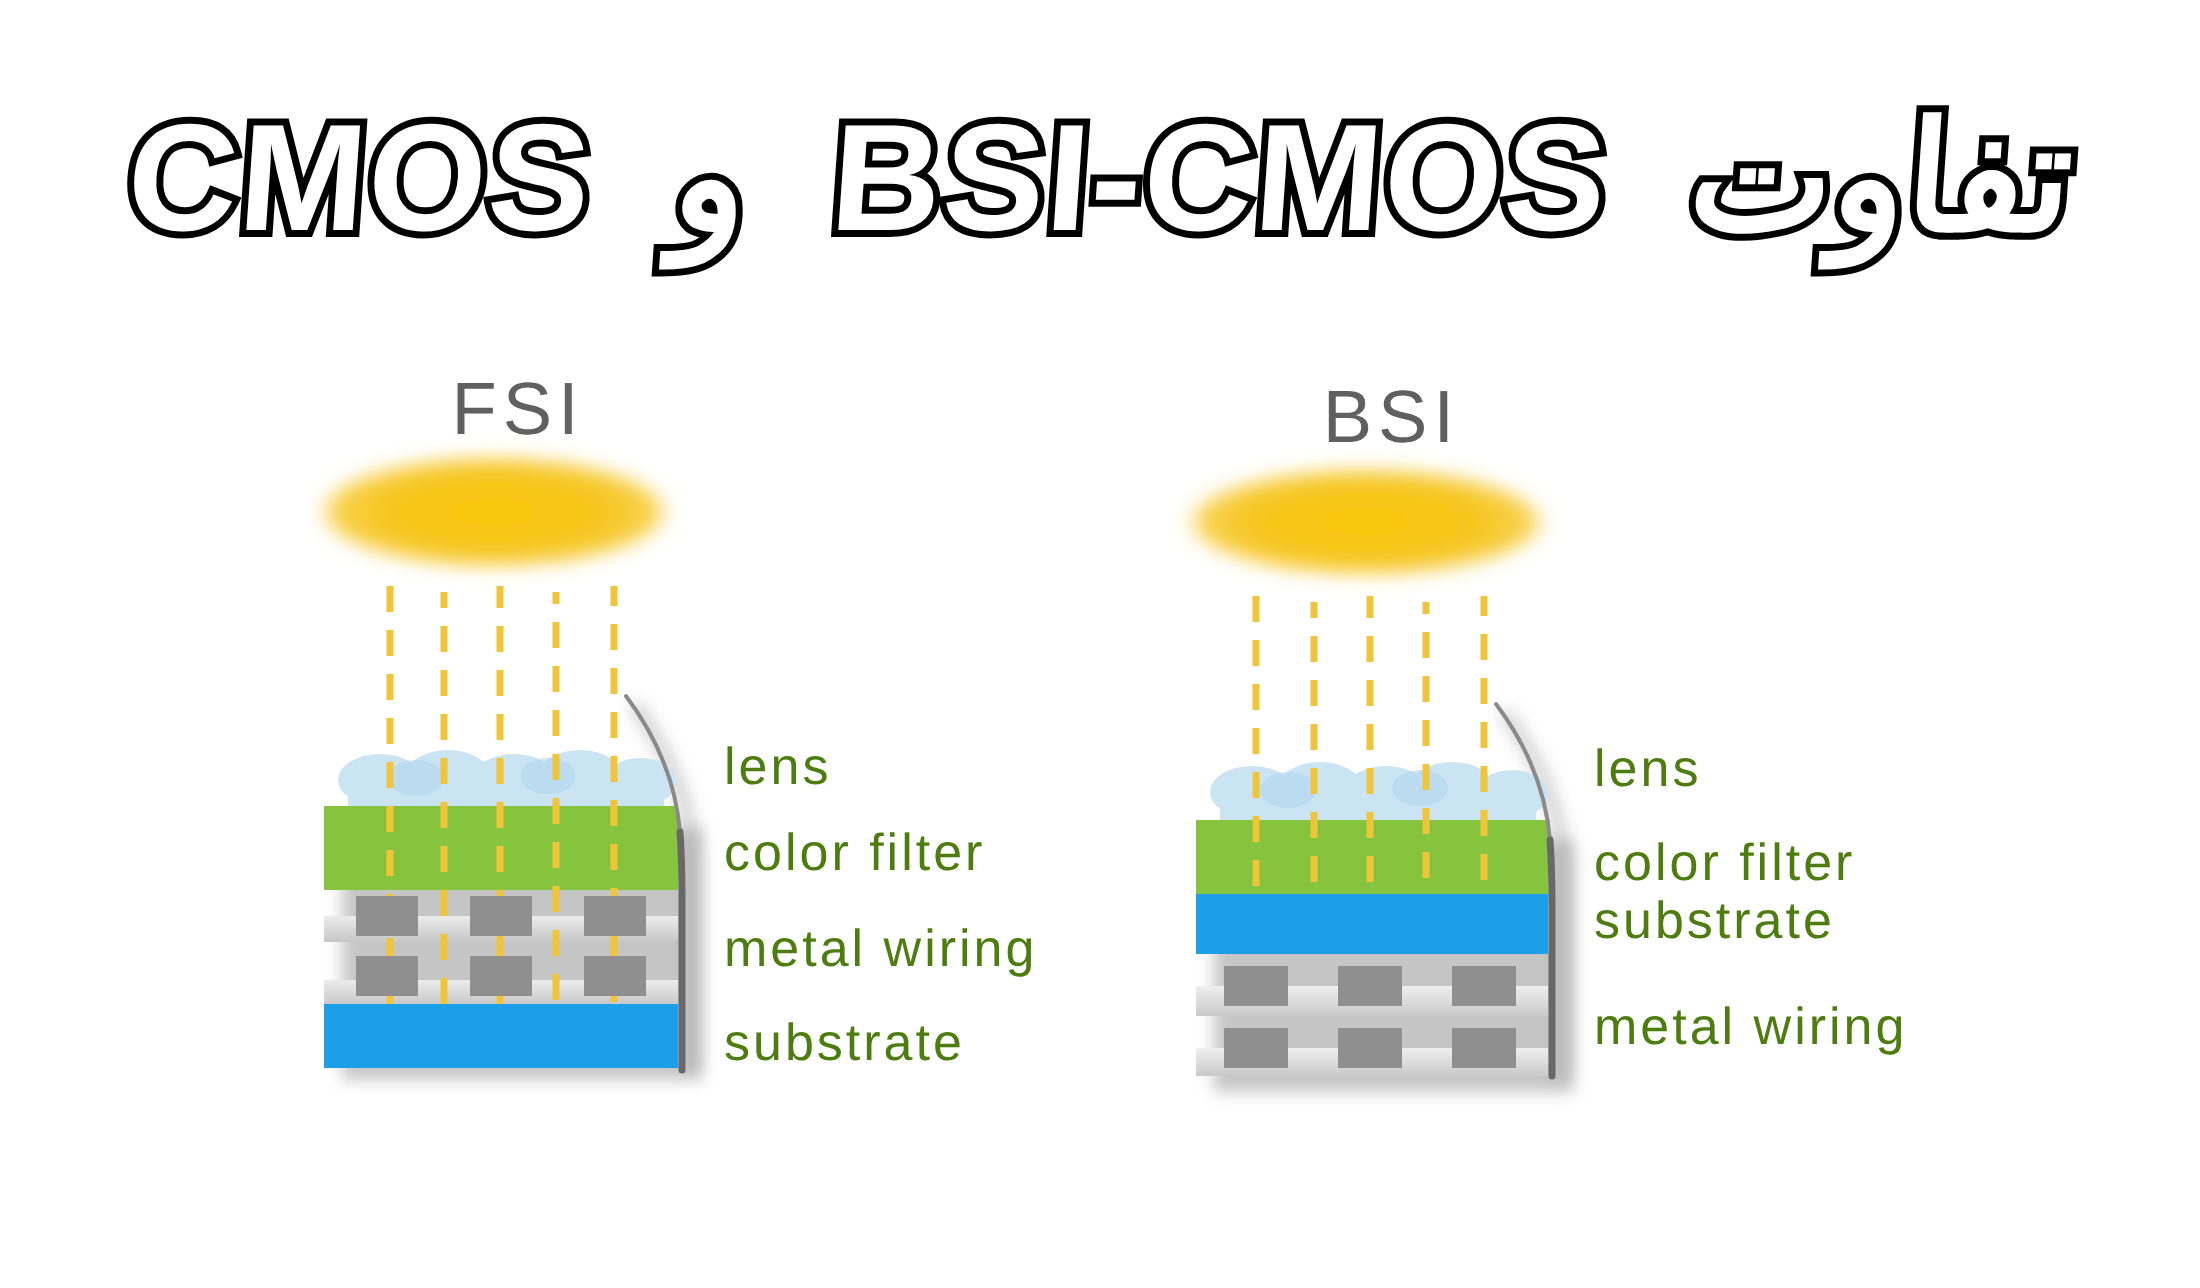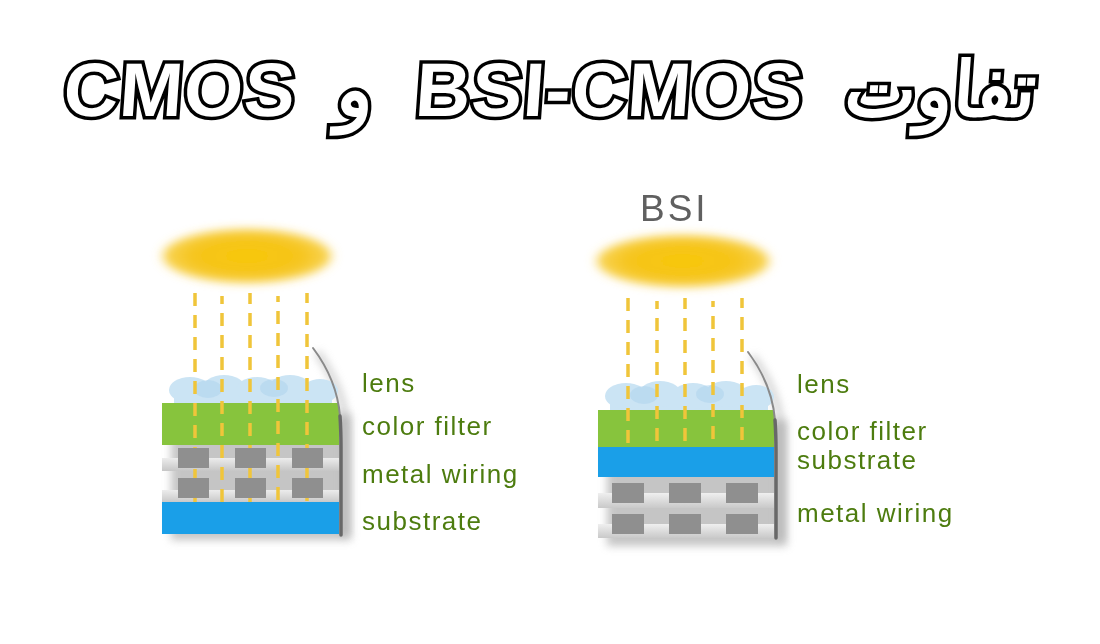--- a/index.html
+++ b/index.html
@@ -12,36 +12,37 @@
     direction:rtl;font-size:76px;font-weight:700;line-height:1.2;
     color:#ffffff;-webkit-text-stroke:7px #000;paint-order:stroke fill;
     letter-spacing:1px;word-spacing:20px;transform:skewX(-4deg);
     white-space:nowrap;
   }
   .diagram-title{
     position:absolute;font-size:37px;font-weight:500;color:#606060;
     letter-spacing:3px;
   }
   .diagram-title.fsi{left:214px;top:184px;width:90px;text-align:center;}
-  .diagram-title.bsi{left:640px;top:188px;width:90px;text-align:left;}
+  .diagram-title.bsi{left:640px;top:188px;width:90px;text-align:right;}
   .layer-label{
     position:absolute;font-size:26px;color:#4d7c0f;letter-spacing:1.5px;
     white-space:nowrap;
   }
   svg{position:absolute;}
   #fsi-svg{left:140px;top:180px;}
   #bsi-svg{left:575px;top:180px;}
 </style>
 </head>
 <body>
 
 <div class="canvas">
 
   <div class="main-title" dir="rtl">تفاوت BSI-CMOS و CMOS</div>
 
+  <div class="diagram-title fsi">FSI</div>
 
   <svg id="fsi-svg" width="420" height="380" viewBox="0 0 420 380">
     <defs>
       <radialGradient id="sunGradF" cx="50%" cy="50%" r="50%">
         <stop offset="0%" stop-color="#f8c70a"></stop>
         <stop offset="60%" stop-color="#f6c51c"></stop>
         <stop offset="88%" stop-color="#f6c51c" stop-opacity="0.8"></stop>
         <stop offset="100%" stop-color="#f9d96a" stop-opacity="0"></stop>
       </radialGradient>
       <linearGradient id="bandGradF" x1="0" y1="0" x2="0" y2="1">

